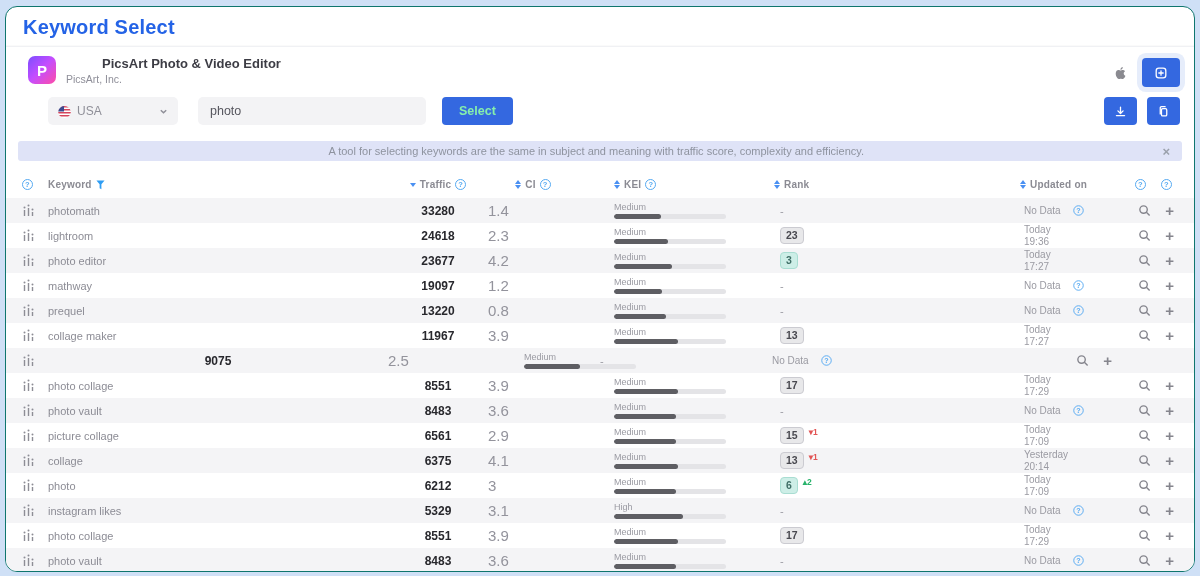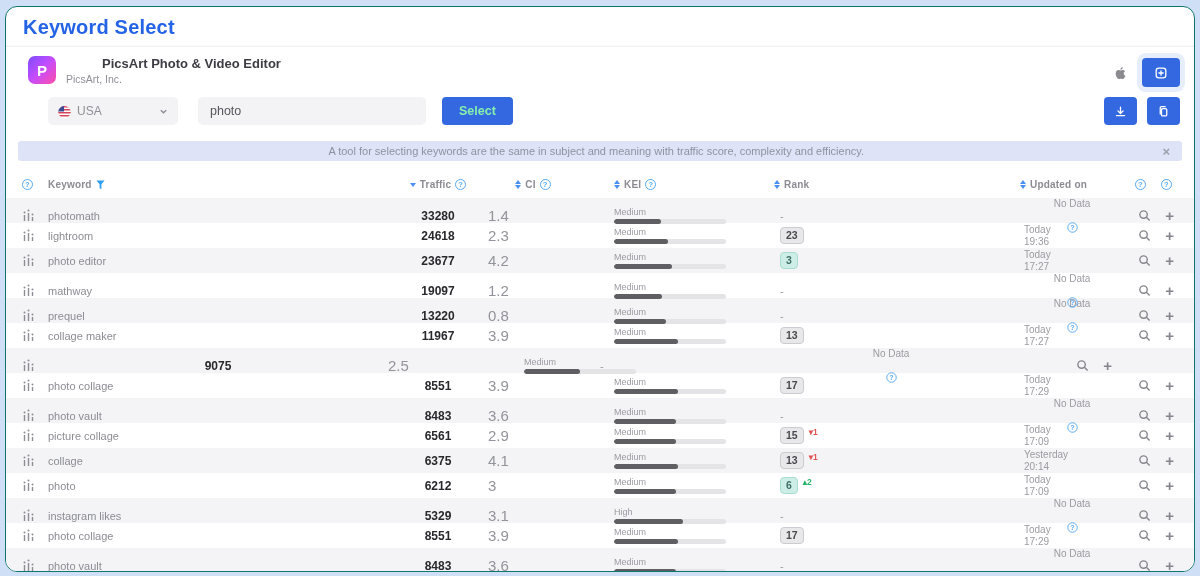--- a/index.html
+++ b/index.html
@@ -81,21 +81,21 @@
   .kei-fill { display:block; height:5px; background:#5e5e63; border-radius:3px; }
   .rank { padding-left:22px; display:flex; align-items:center; }
   .dash { color:#9a9aa2; font-size:11px; }
   .badge { display:inline-block; font-size:10.5px; font-weight:bold; padding:1px 5px 2px; border-radius:4px; }
   .badge.gray { background:#e8e8ea; border:1px solid #cbcbd1; color:#48484f; }
   .badge.teal { background:#cdeee7; border:1px solid #a9ddd2; color:#3f6e66; }
   .chg { font-size:8.5px; font-weight:bold; margin-left:5px; position:relative; top:-4px; }
   .chg.down { color:#e25555; }
   .chg.up { color:#27b26a; }
   .updated { padding-left:14px; font-size:10px; color:#9a9aa2; line-height:1.2; }
-  .updated.nodata { display:flex; align-items:center; gap:12px;flex-direction:column; }
+  .updated.nodata { display:flex; align-items:center; gap:12px; }
   .updated .info { transform:scale(.95); }
   .actions { display:flex; align-items:center; justify-content:flex-end; gap:14px; padding-right:8px; }
   .mag { width:13px; height:13px; fill:none; stroke:#85858d; stroke-width:1.5; cursor:pointer; }
   .plus { color:#85858d; font-size:15px; font-weight:bold; line-height:1; cursor:pointer; }
 </style>
 </head>
 <body>
 
 <div class="card">
   <div class="page-title">Keyword Select</div>

